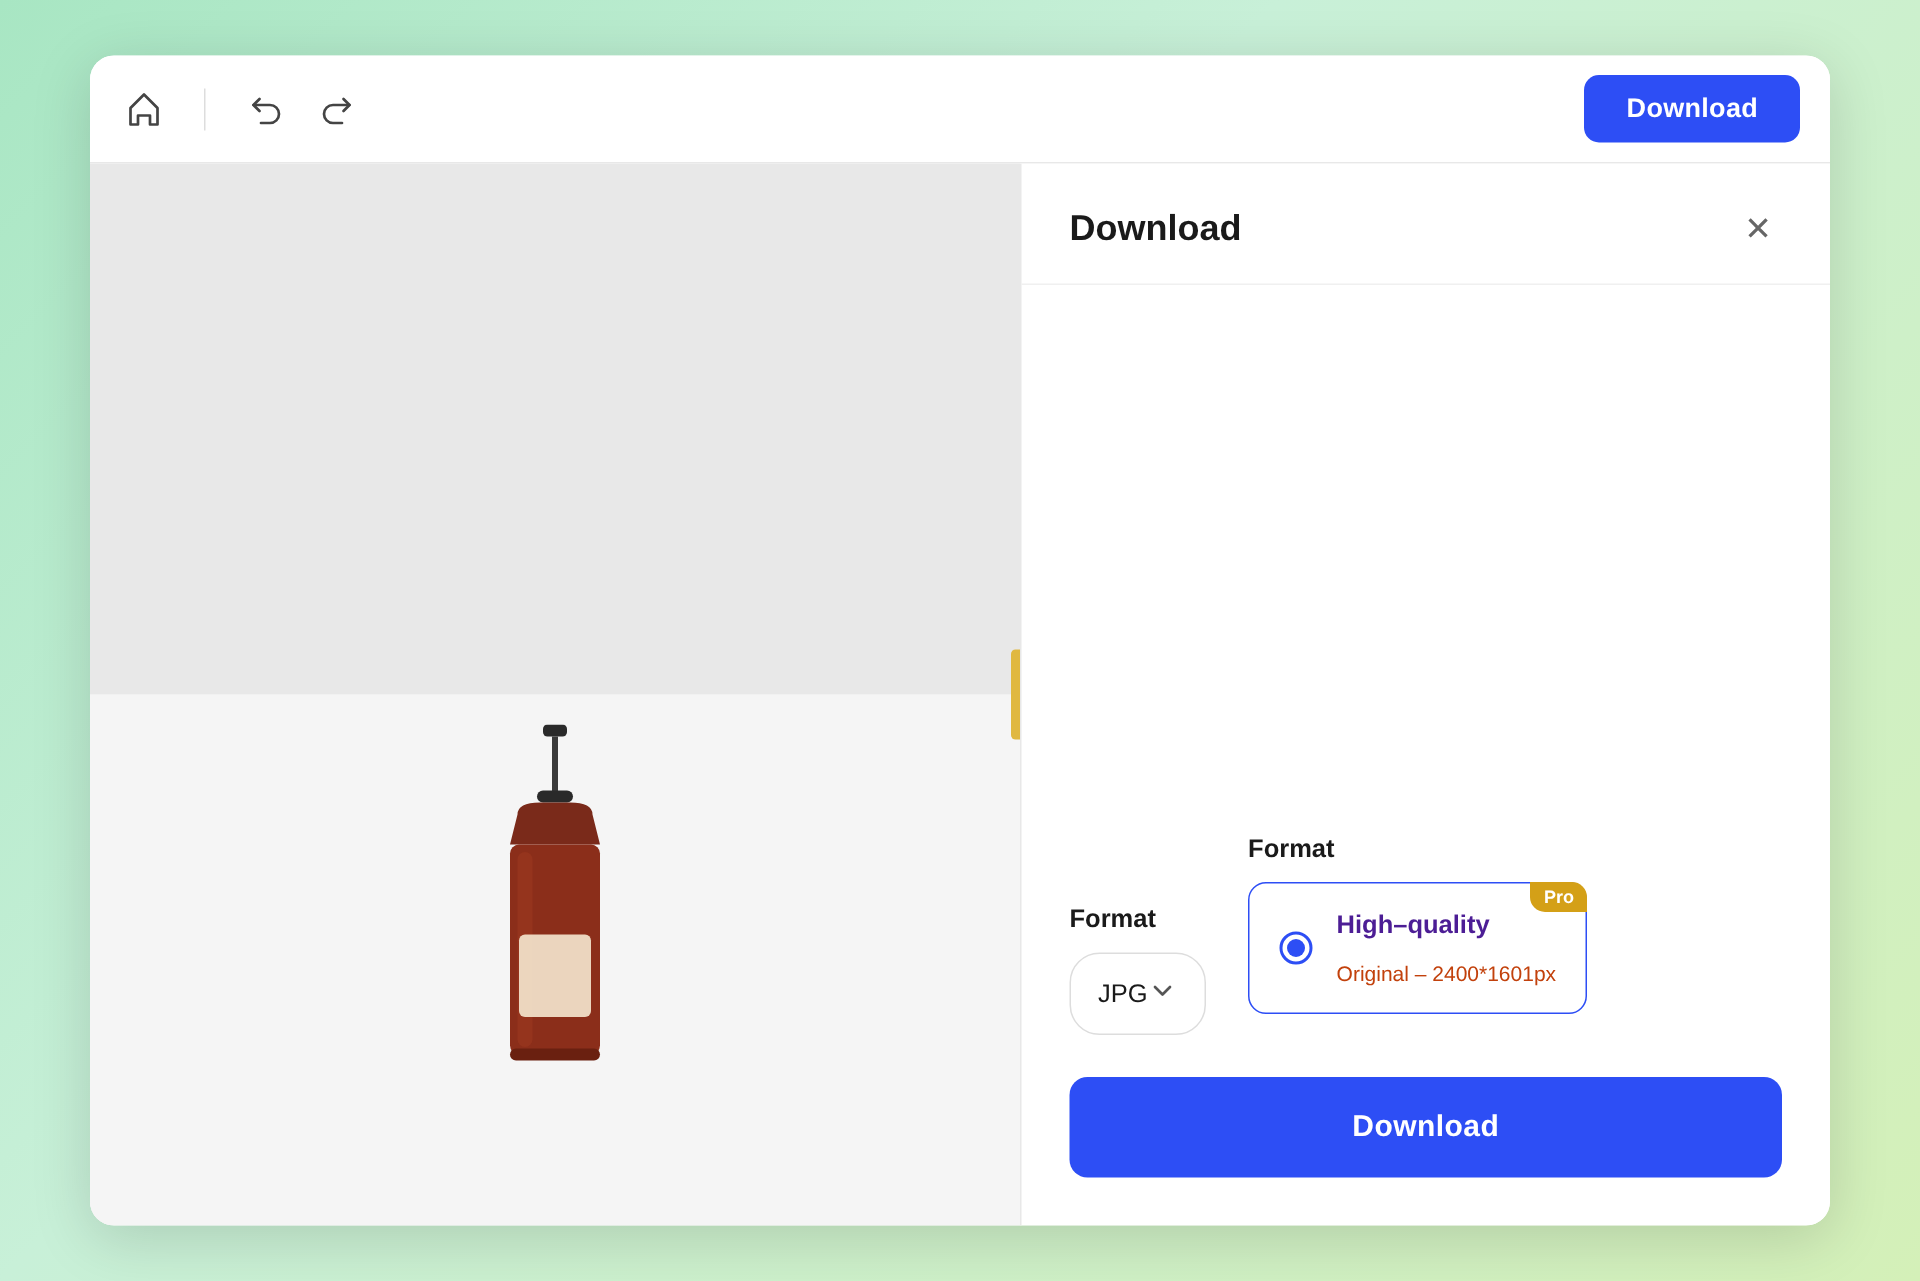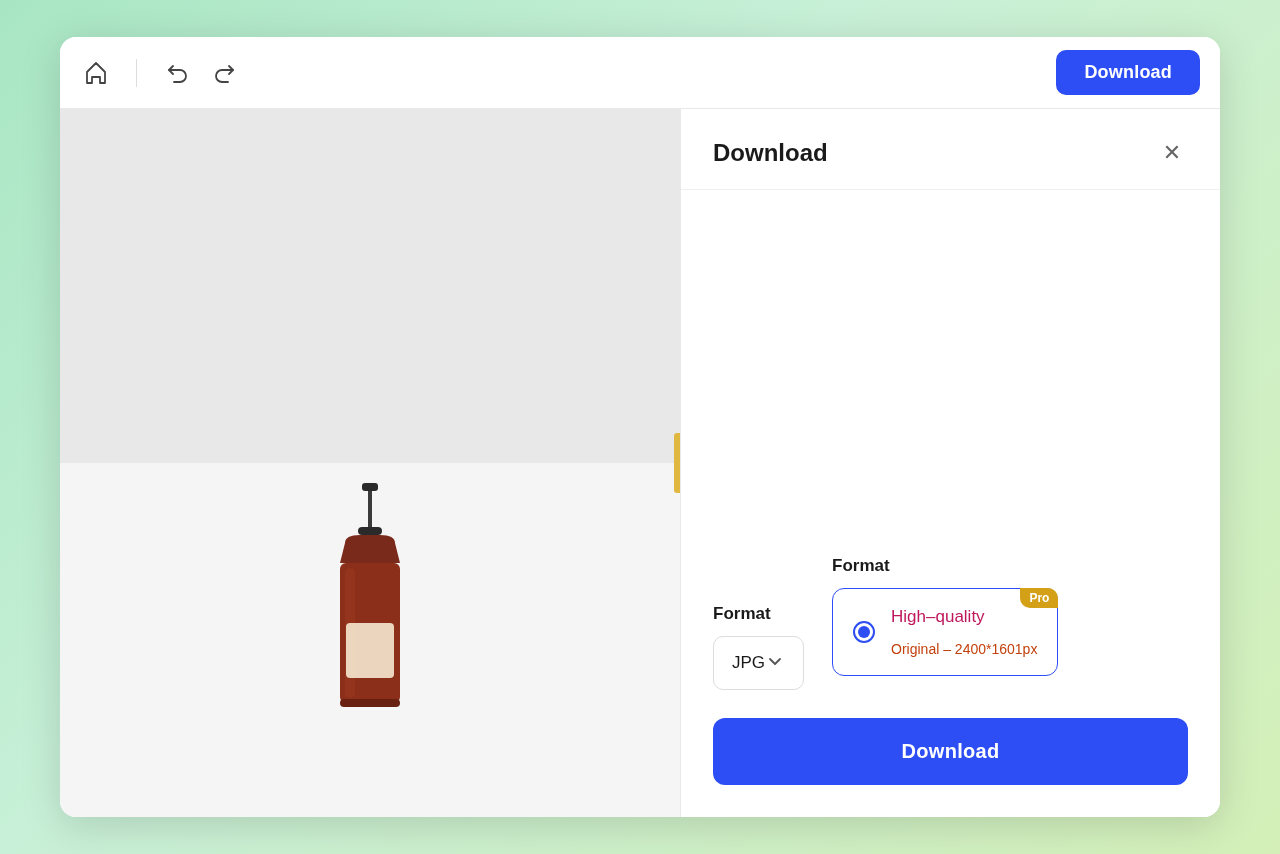--- a/index.html
+++ b/index.html
@@ -158,21 +158,21 @@
     .section-label {
       font-size: 17px;
       font-weight: 700;
       color: #1a1a1a;
       margin-bottom: 12px;
     }
 
     
     .format-dropdown {
       border: 1.5px solid #ddd;
-      border-radius: 10px;
+      border-radius: 20px;
       padding: 14px 18px;
       display: flex;
       align-items: center;
       justify-content: space-between;
       cursor: pointer;
       background: #fff;
     }
 
     .format-value {
       font-size: 17px;
@@ -225,22 +225,22 @@
       border-radius: 50%;
       background: #2d4ef5;
     }
 
     .quality-text-block {
       flex: 1;
     }
 
     .quality-name {
       font-size: 17px;
-      font-weight: 400;
-      color: #be185d;
+      font-weight: 700;
+      color: #4c1d95;
     }
 
     .quality-desc {
       font-size: 14px;
       color: #c2410c;
       margin-top: 14px;
     }
 
     .pro-badge {
       position: absolute;

